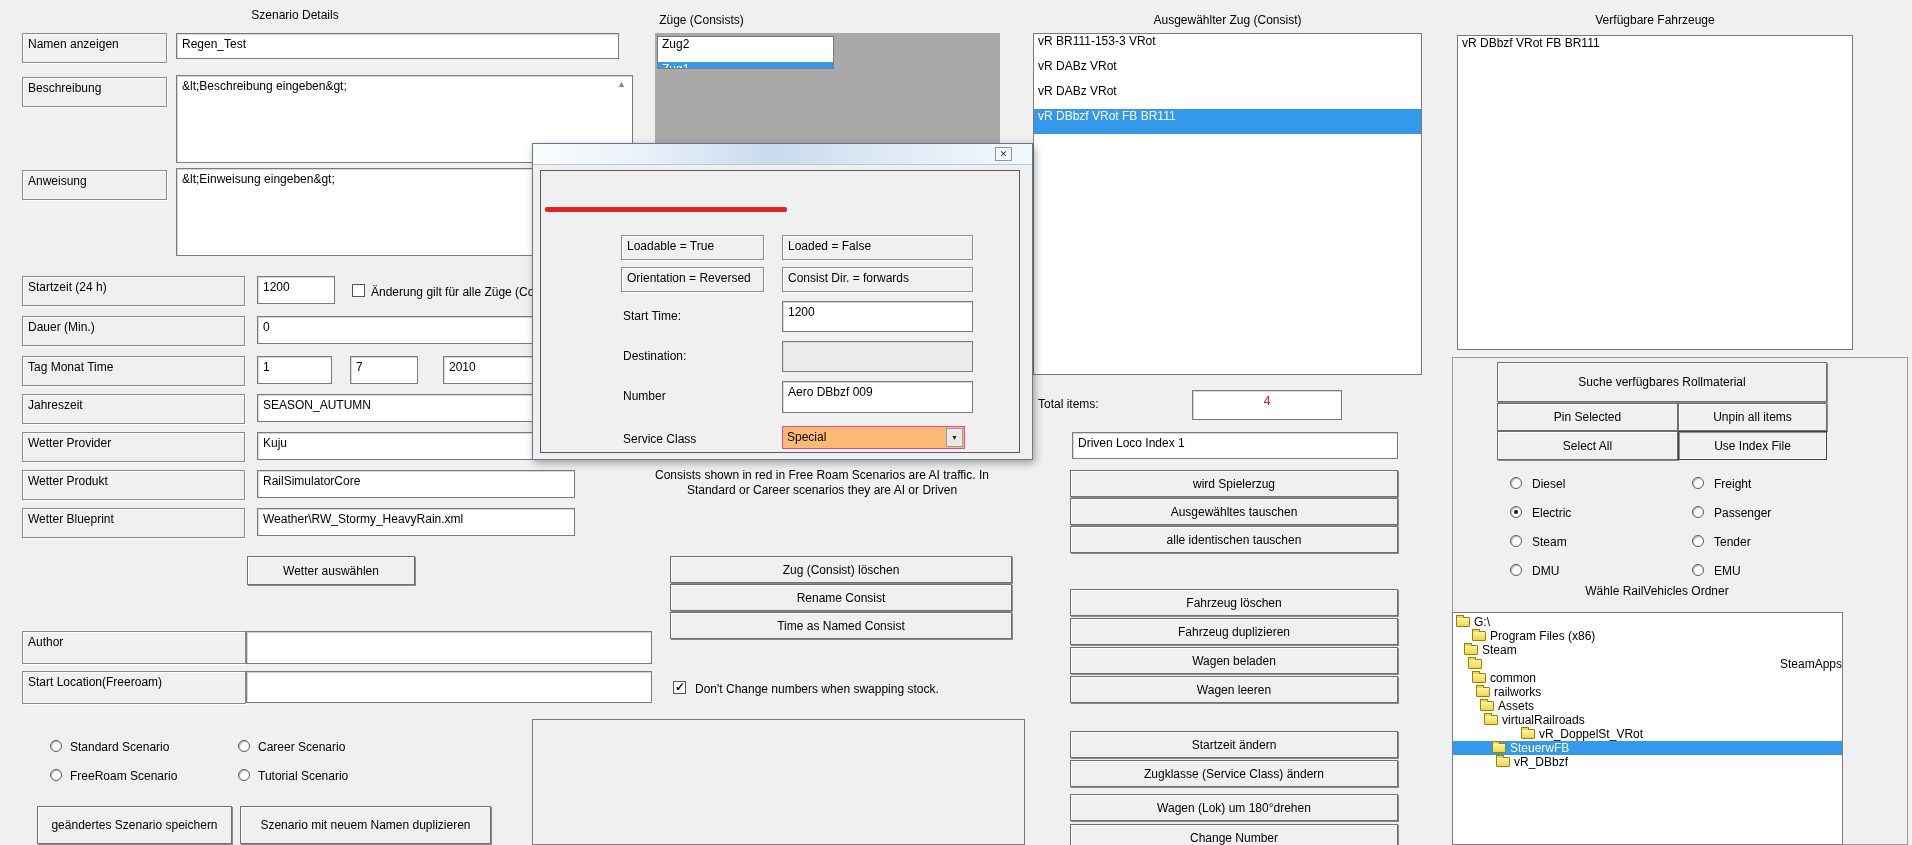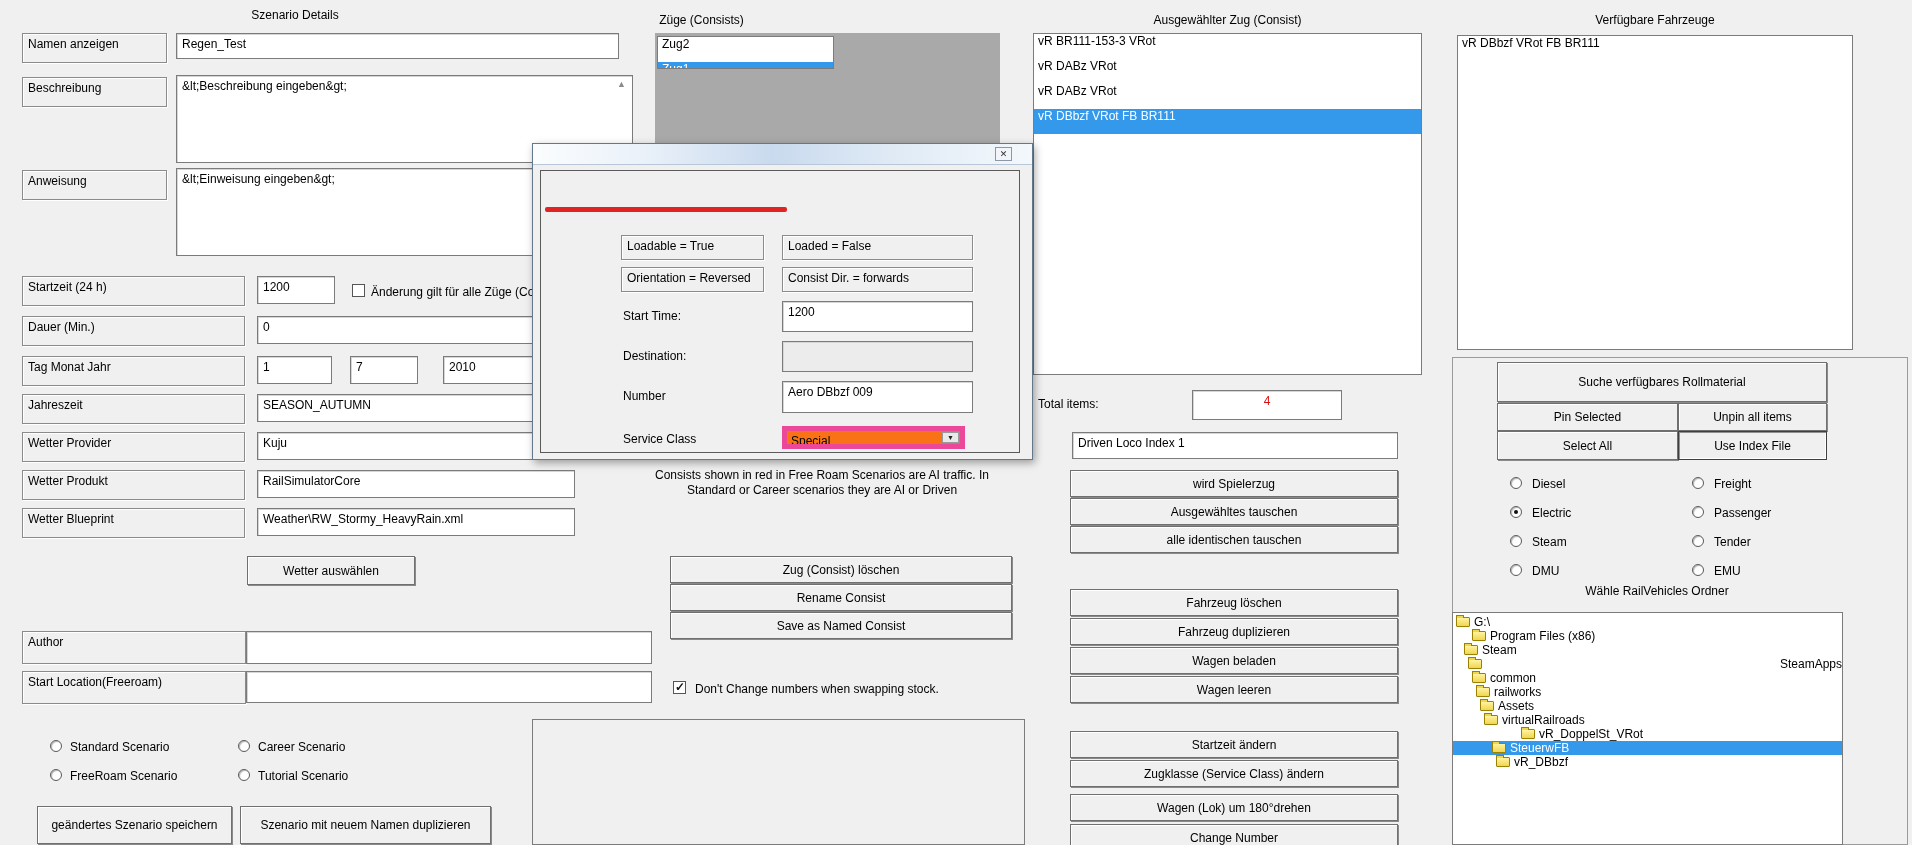--- a/index.html
+++ b/index.html
@@ -89,21 +89,21 @@
     border-bottom:1px solid #b7c7d8;
   }
   .dlg-close {
     position:absolute; left:462px; top:3px; width:17px; height:14px;
     border:1px solid #8a98a8; background:#f2f6fa; font-size:9px; line-height:12px;
     text-align:center; color:#333; cursor:default;
   }
   #dlg-inner { position:absolute; left:7px; top:26px; width:480px; height:283px; border:1px solid #5a5a5a; }
   .dlbl { position:absolute; text-align:left; white-space:nowrap; }
   .redline { position:absolute; background:#e02424; border-radius:2px; z-index:11; }
-  .combo { position:absolute; background:#f97316; border:5px solid #ec4899; overflow:hidden; }
+  .combo { position:absolute; background:#fdba74; border:1px solid #ec4899; overflow:hidden; }
   .combo .val { position:absolute; left:4px; top:3px; white-space:nowrap; }
   .combo .drop {
     position:absolute; right:1px; top:1px; bottom:1px; width:17px;
     background:#e9e9e9; border:1px solid #9a9a9a;
     display:flex; align-items:center; justify-content:center; font-size:7px; color:#222;
   }
   .scrollarrow { position:absolute; font-size:9px; color:#8a8a8a; }
 </style>
 </head>
 <body>
@@ -121,21 +121,21 @@
 <div class="fld area" style="left:176px;top:168px;width:457px;height:88px">&amp;lt;Einweisung eingeben&amp;gt;</div>
 
 <div class="lbox" style="left:22px;top:276px;width:223px;height:30px">Startzeit (24 h)</div>
 <div class="fld" style="left:257px;top:276px;width:78px;height:28px">1200</div>
 <span class="cb" style="left:352px;top:284px"></span>
 <span class="rlabel" style="left:371px;top:285px">Änderung gilt für alle Züge (Consist</span>
 
 <div class="lbox" style="left:22px;top:316px;width:223px;height:30px">Dauer (Min.)</div>
 <div class="fld" style="left:257px;top:316px;width:278px;height:28px">0</div>
 
-<div class="lbox" style="left:22px;top:356px;width:223px;height:30px">Tag Monat Jahr</div>
+<div class="lbox" style="left:22px;top:356px;width:223px;height:30px">Tag Monat Time</div>
 <div class="fld" style="left:257px;top:356px;width:75px;height:28px">1</div>
 <div class="fld" style="left:350px;top:356px;width:68px;height:28px">7</div>
 <div class="fld" style="left:443px;top:356px;width:92px;height:28px">2010</div>
 
 <div class="lbox" style="left:22px;top:394px;width:223px;height:30px">Jahreszeit</div>
 <div class="fld" style="left:257px;top:394px;width:278px;height:28px">SEASON_AUTUMN</div>
 
 <div class="lbox" style="left:22px;top:432px;width:223px;height:30px">Wetter Provider</div>
 <div class="fld" style="left:257px;top:432px;width:278px;height:28px">Kuju</div>
 
@@ -169,21 +169,21 @@
 <div id="consists-panel"></div>
 <div class="lbx" id="consists-list" style="left:657px;top:36px;width:177px;height:33px">
     <div class="lrow">Zug2</div>
     <div class="lrow sel">Zug1</div>
   </div>
 
 <div class="title" style="left:632px;top:468px;width:380px;white-space:normal;line-height:15px">Consists shown in red in Free Roam Scenarios are AI traffic. In Standard or Career scenarios they are AI or Driven</div>
 
 <div class="btn" style="left:670px;top:556px;width:342px;height:27px">Zug (Consist) löschen</div>
 <div class="btn" style="left:670px;top:584px;width:342px;height:27px">Rename Consist</div>
-<div class="btn" style="left:670px;top:612px;width:342px;height:27px">Save as Named Consist</div>
+<div class="btn" style="left:670px;top:612px;width:342px;height:27px">Time as Named Consist</div>
 
 <span class="cb checked" style="left:673px;top:681px"></span>
 <span class="rlabel" style="left:695px;top:682px">Don't Change numbers when swapping stock.</span>
 
 <div class="gbox" style="left:532px;top:719px;width:493px;height:126px;border-color:#7b7b7b"></div>
 
 <div id="vehicle-dialog">
   <div id="dlg-titlebar"></div>
   <div class="dlg-close">✕</div>
   <div id="dlg-inner"></div>

